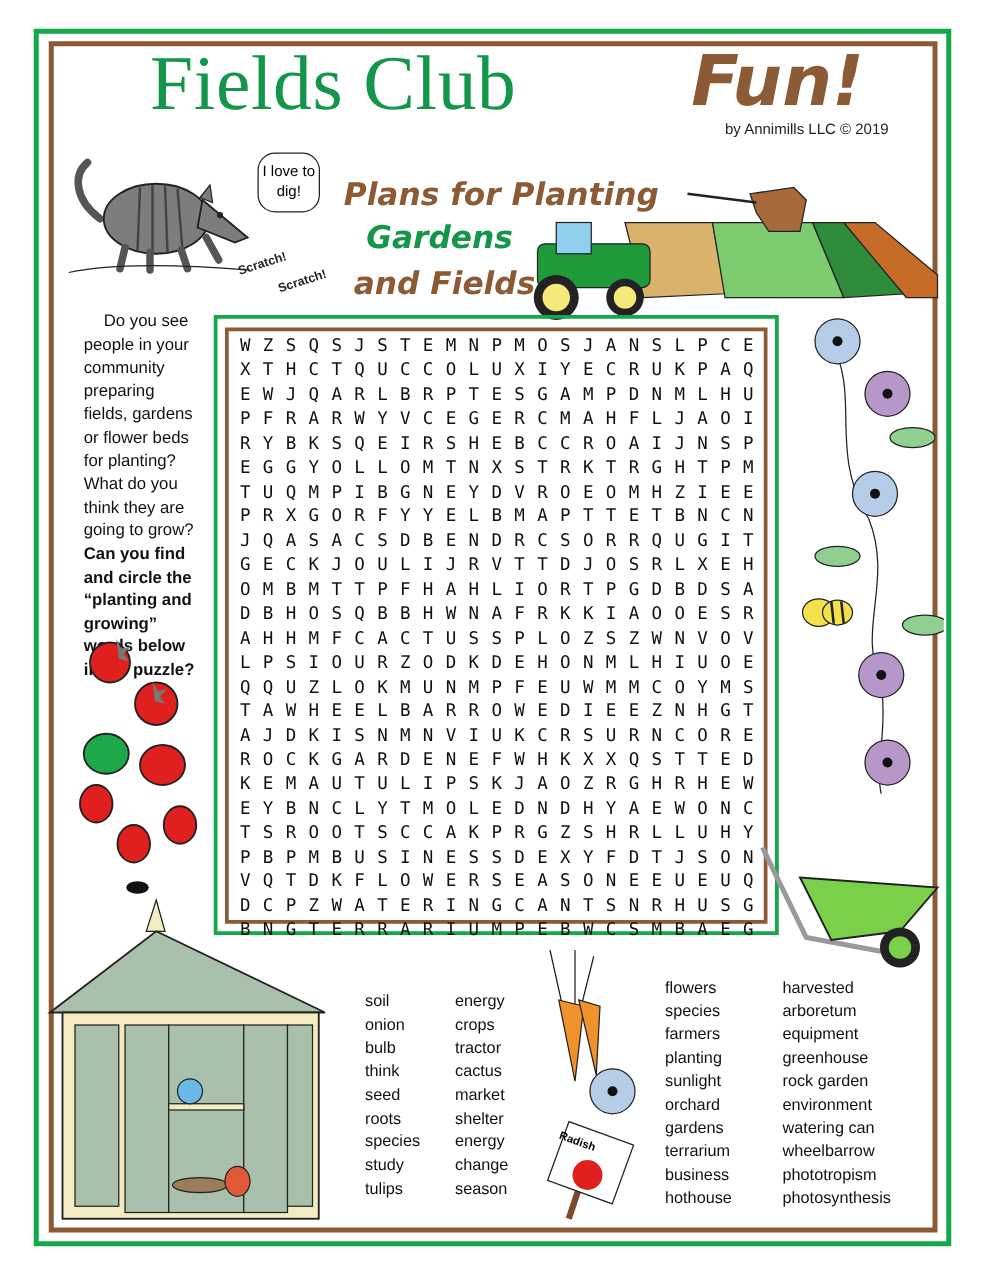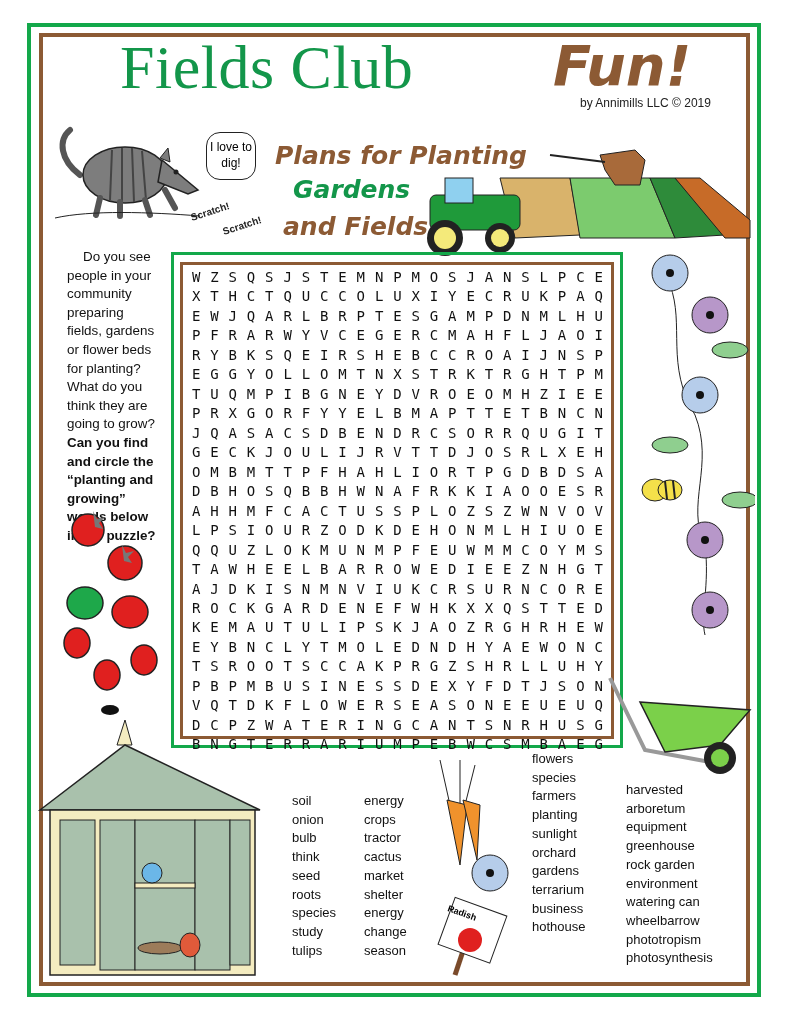--- a/index.html
+++ b/index.html
@@ -6,21 +6,21 @@
   body { width:791px; height:1024px; position:relative; overflow:hidden; font-family:"Liberation Sans", sans-serif; }
   .outer-border { position:absolute; left:27px; top:23px; width:734px; height:974px; border:4px solid #13a84a; box-sizing:border-box; }
   .inner-border { position:absolute; left:39px; top:33px; width:711px; height:953px; border:4px solid #8c5a34; box-sizing:border-box; }
   .title { position:absolute; left:120px; top:36px; font-family:"Liberation Serif", serif; font-size:62px; color:#13964a; letter-spacing:0.5px; white-space:nowrap; line-height:1; }
   .title-fun { position:absolute; left:553px; top:38px; font-family:"DejaVu Sans", sans-serif; font-weight:bold; font-style:italic; font-size:56px; color:#8c5a34; line-height:1; }
   .byline { position:absolute; left:552px; top:96px; font-size:12px; color:#222; white-space:nowrap;margin-left:28px; }
   .subtitle { position:absolute; font-family:"DejaVu Sans", sans-serif; font-style:italic; font-weight:bold; font-size:25px; line-height:1; white-space:nowrap;margin-top:11px; }
   .sub1 { left:275px; top:132px; color:#8c5a34; }
   .sub2 { left:293px; top:166px; color:#13964a; }
   .sub3 { left:283px; top:203px; color:#8c5a34; }
-  .speech { position:absolute; left:206px; top:122px; width:50px; height:48px; border:1.5px solid #222; border-radius:14px; background:#fff; font-size:12px; text-align:center; line-height:16px; padding-top:6px; box-sizing:border-box;margin-top:10px; }
+  .speech { position:absolute; left:206px; top:122px; width:50px; height:48px; border:1.5px solid #222; border-radius:14px; background:#fff; font-size:12px; text-align:center; line-height:16px; padding-top:6px; box-sizing:border-box; }
   .scratch { position:absolute; font-size:10px; font-weight:bold; color:#222; transform:rotate(-18deg); white-space:nowrap; }
   .intro { position:absolute; left:51px; top:232px; width:125px; font-size:13.4px; line-height:18.6px; color:#111; }
   .intro p { margin:16px; }
   .intro .indent { display:inline-block; width:16px; }
   .intro b { font-weight:bold; }
   .grid-outer { position:absolute; left:171px; top:252px; width:452px; height:496px; border:3px solid #13a84a; box-sizing:border-box; }
   .grid-inner { position:absolute; left:180px; top:262px; width:434px; height:477px; border:3px solid #8c5a34; box-sizing:border-box; background:#fff; }
   .grid { position:absolute; left:187px; top:268px; display:grid; grid-template-columns:repeat(22, 19.15px); grid-auto-rows:19.47px; font-family:"DejaVu Sans Mono", monospace; font-size:14px; color:#111; }
   .grid span { text-align:center; line-height:19.47px; }
   .words { position:absolute; font-size:13px; line-height:18.7px; color:#111; }
@@ -744,21 +744,21 @@
     <div>energy</div>
     <div>crops</div>
     <div>tractor</div>
     <div>cactus</div>
     <div>market</div>
     <div>shelter</div>
     <div>energy</div>
     <div>change</div>
     <div>season</div>
   </div>
-<div class="words" style="left:532px;top:750px" id="col3">
+<div class="words" style="left:532px;top:781px" id="col3">
     <div>flowers</div>
     <div>species</div>
     <div>farmers</div>
     <div>planting</div>
     <div>sunlight</div>
     <div>orchard</div>
     <div>gardens</div>
     <div>terrarium</div>
     <div>business</div>
     <div>hothouse</div>

